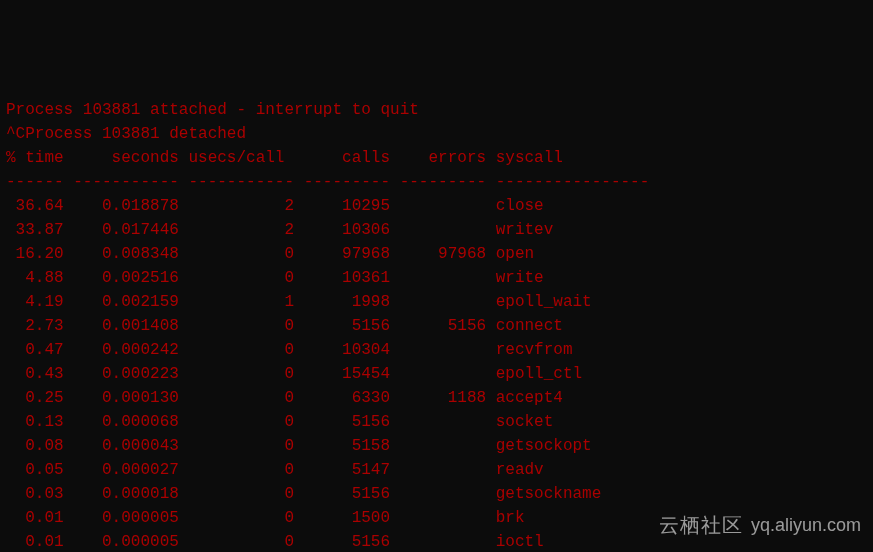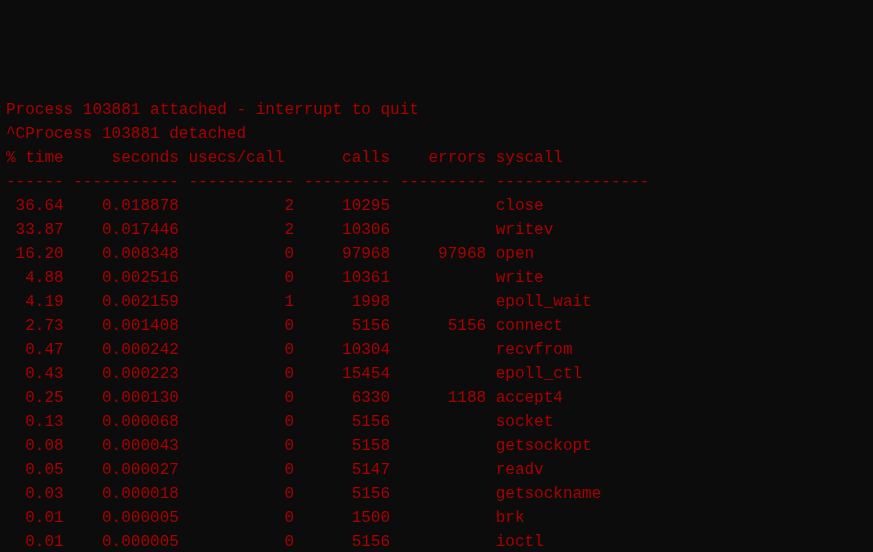--- a/index.html
+++ b/index.html
@@ -35,16 +35,18 @@
     }
   </style>
 </head>
 <body>
 
 
 
 <div id="terminal"><div class="line">Process 103881 attached - interrupt to quit</div><div class="line">^CProcess 103881 detached</div><div class="line">% time     seconds usecs/call      calls    errors syscall</div><div class="line">------ ----------- ----------- --------- --------- ----------------</div><div class="line"> 36.64    0.018878           2     10295           close</div><div class="line"> 33.87    0.017446           2     10306           writev</div><div class="line"> 16.20    0.008348           0     97968     97968 open</div><div class="line">  4.88    0.002516           0     10361           write</div><div class="line">  4.19    0.002159           1      1998           epoll_wait</div><div class="line">  2.73    0.001408           0      5156      5156 connect</div><div class="line">  0.47    0.000242           0     10304           recvfrom</div><div class="line">  0.43    0.000223           0     15454           epoll_ctl</div><div class="line">  0.25    0.000130           0      6330      1188 accept4</div><div class="line">  0.13    0.000068           0      5156           socket</div><div class="line">  0.08    0.000043           0      5158           getsockopt</div><div class="line">  0.05    0.000027           0      5147           readv</div><div class="line">  0.03    0.000018           0      5156           getsockname</div><div class="line">  0.01    0.000005           0      1500           brk</div><div class="line">  0.01    0.000005           0      5156           ioctl</div></div>
 
 <div class="watermark">
+  <span class="logo">云栖社区</span>
+  <span>yq.aliyun.com</span>
 </div>
 
 
 
 
 </body></html>

